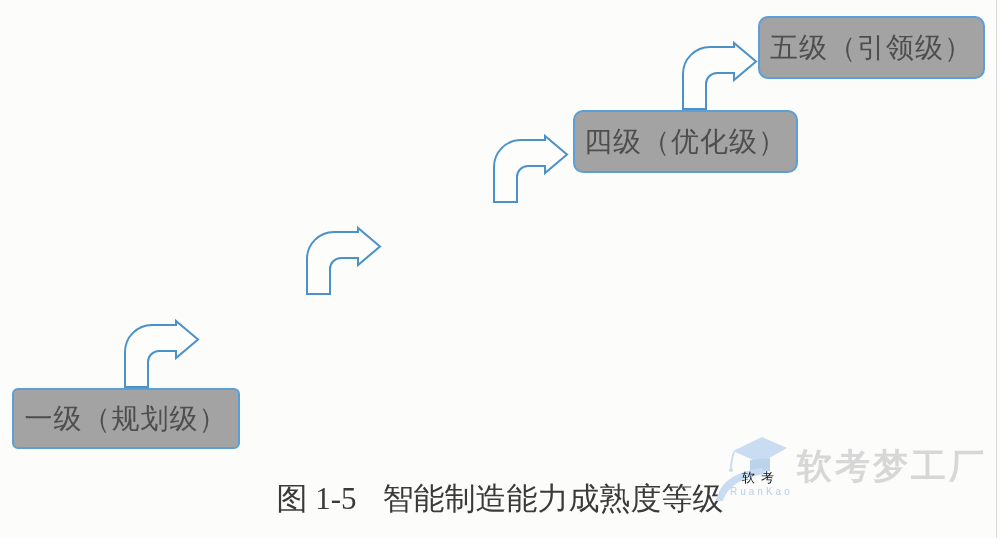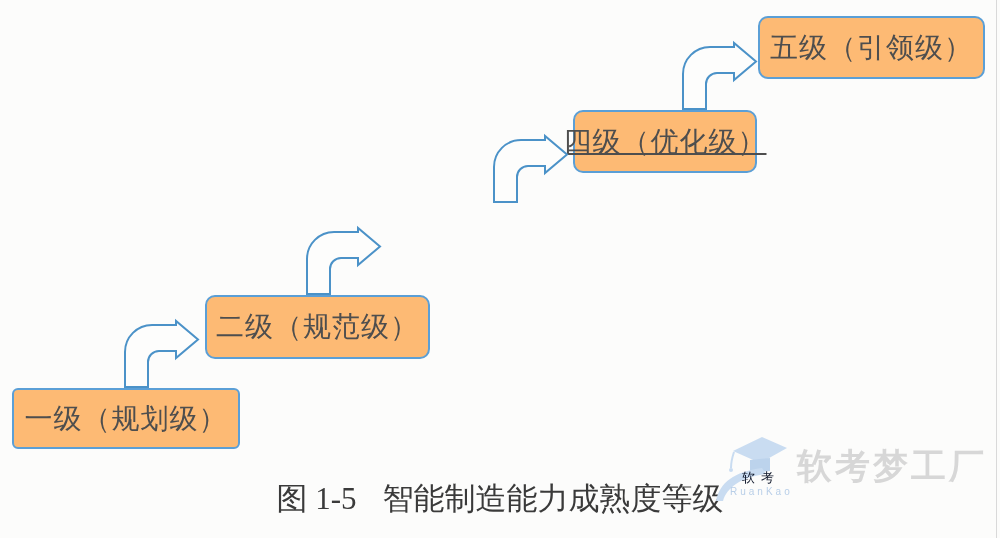--- a/index.html
+++ b/index.html
@@ -12,31 +12,31 @@
   }
   .stage {
     position:absolute; left:0; top:0; width:1000px; height:538px;
     background:#fcfcfb;
   }
   
   .level-box {
     position:absolute;
     border:2px solid #5b9fd6;
     border-radius:10px;
-    background:#fdba74;
+    background:#a3a3a3;
     display:flex; align-items:center; justify-content:center;
     font-size:28px;
     color:#4e4e4e;
     letter-spacing:1px;
     white-space:nowrap;
   }
   .lv1 { left:12px;  top:388px; width:228px; height:61px;border-radius:6px; }
   .lv2 { left:205px; top:295px; width:225px; height:64px; }
   .lv3 { left:388px; top:203px; width:225px; height:64px; }
-  .lv4 { left:573px; top:110px; width:184px; height:63px;text-decoration:underline; }
+  .lv4 { left:573px; top:110px; width:225px; height:63px; }
   .lv5 { left:758px; top:16px;  width:227px; height:63px; }
   
   .step-arrow { position:absolute; width:76px; height:68px; overflow:visible; }
   .a1 { left:124px; top:320px; }
   .a2 { left:306px; top:227px; }
   .a3 { left:493px; top:135px; }
   .a4 { left:682px; top:42px;  }
   .step-arrow path { fill:#fdfdfc; stroke:#4b92c8; stroke-width:2px; }
   
   .caption {
@@ -72,23 +72,20 @@
   }
 </style>
 </head>
 <body>
 
 <div class="stage">
 
   <div class="level-box lv1">
     <span>一级（规划级）</span>
   </div>
-  <div class="level-box lv2">
-    <span>二级（规范级）</span>
-  </div>
   <div class="level-box lv4">
     <span>四级（优化级）</span>
   </div>
   <div class="level-box lv5">
     <span>五级（引领级）</span>
   </div>
 
   <svg class="step-arrow a1" viewBox="0 0 76 68" preserveAspectRatio="none">
     <path d="M1,67 L1,32 A27,27 0 0 1 28,5 L52,5 L52,1 L74,19.5 L52,38 L52,31 L35,31 A11,11 0 0 0 24,42 L24,67 Z"></path>
   </svg>

